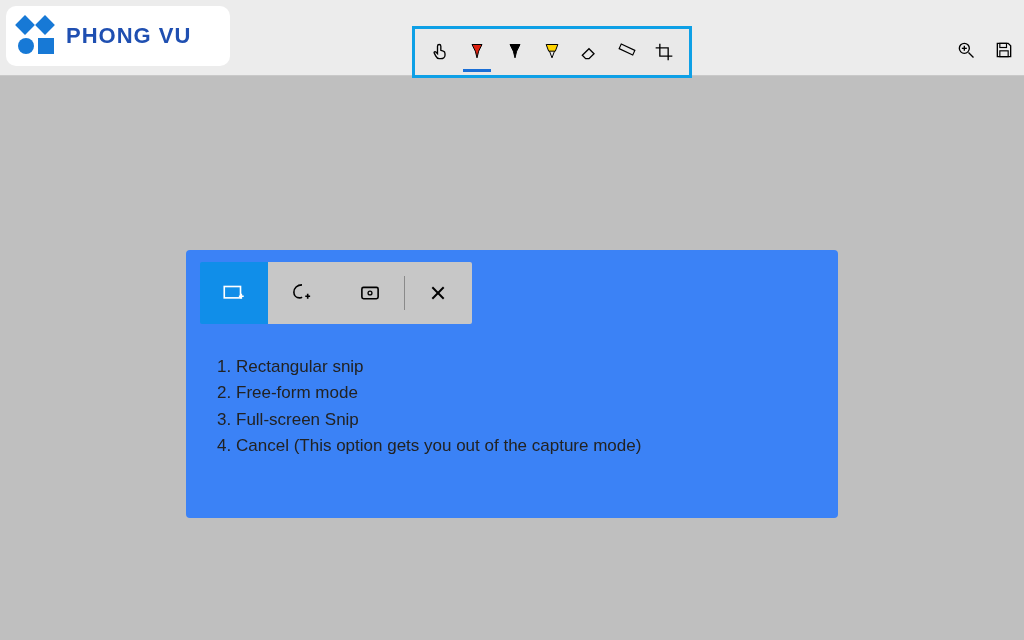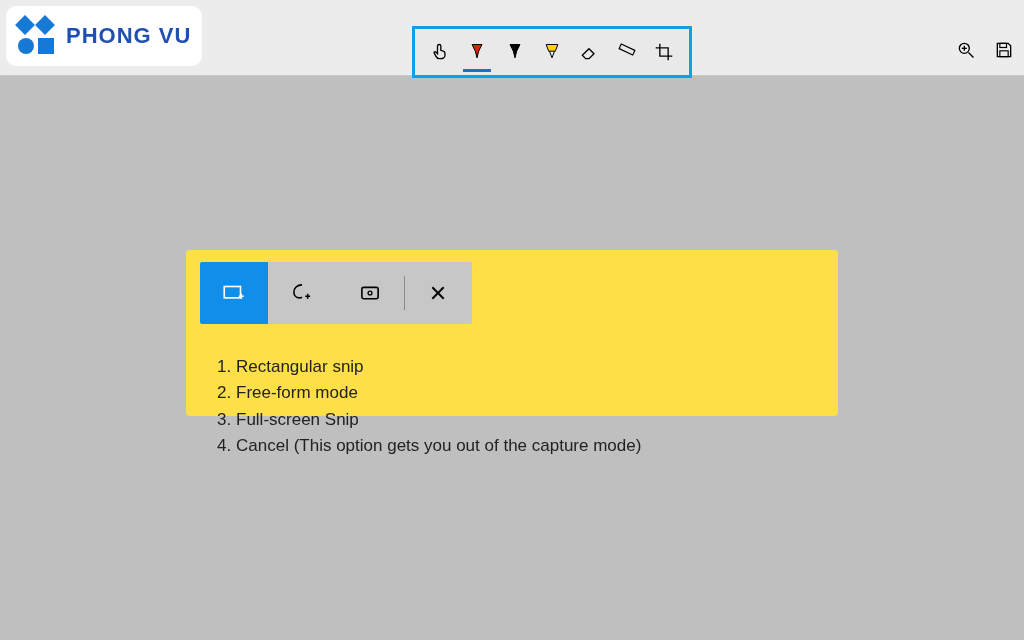--- a/index.html
+++ b/index.html
@@ -15,21 +15,21 @@
   .topbar {
     position: absolute;
     top: 0; left: 0; right: 0;
     height: 76px;
     background: #ececec;
     border-bottom: 1px solid #c9c9c9;
   }
   .logo-card {
     position: absolute;
     top: 6px; left: 6px;
-    width: 196px; height: 60px;
+    width: 224px; height: 60px;
     background: #ffffff;
     border-radius: 10px;
     display: flex;
     align-items: center;
     padding: 0 10px;
     gap: 10px;
   }
   .logo-mark { width: 40px; height: 40px; position: relative; }
   .logo-mark .d { position: absolute; background: #1779d6; }
   .logo-mark .sq { width: 16px; height: 16px; }
@@ -74,22 +74,22 @@
     top: 40px; right: 10px;
     display: flex; gap: 18px;
     align-items: center;
   }
   .right-tools .ic { width: 20px; height: 20px; cursor: pointer; color:#2b2b2b; }
 
   
   .card {
     position: absolute;
     top: 250px; left: 186px;
-    width: 652px; height: 166px;
-    background: #fde047;
+    width: 652px; height: 268px;
+    background: #3b82f6;
     border-radius: 4px;
   }
   .snip-bar {
     position: absolute;
     top: 12px; left: 14px;
     height: 62px;
     display: flex;
     border-radius: 2px;
     overflow: hidden;
   }

